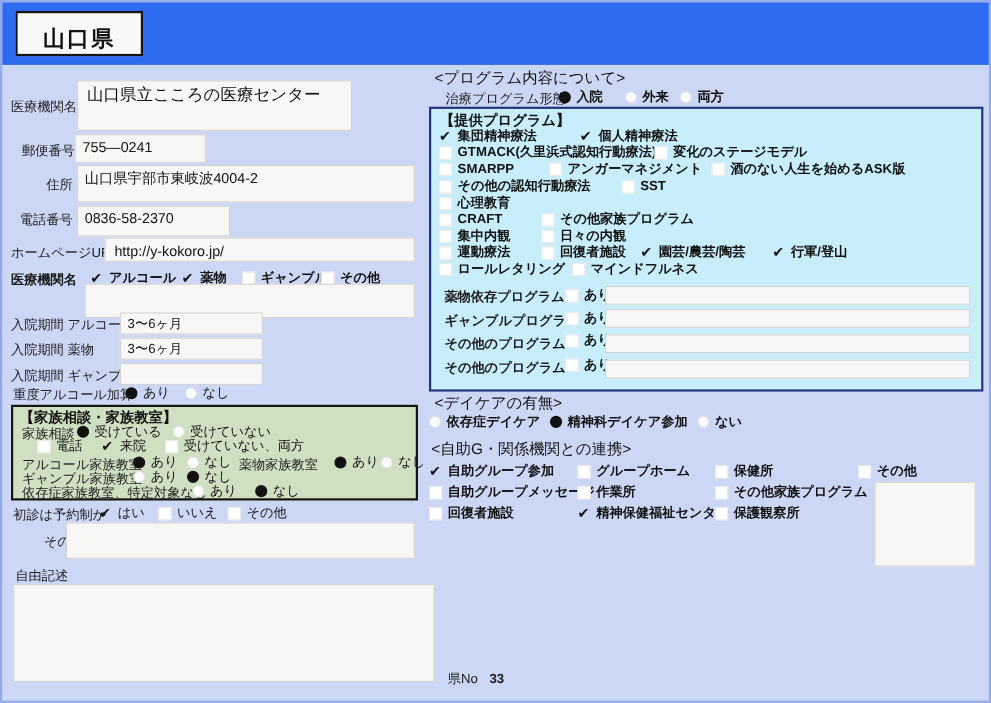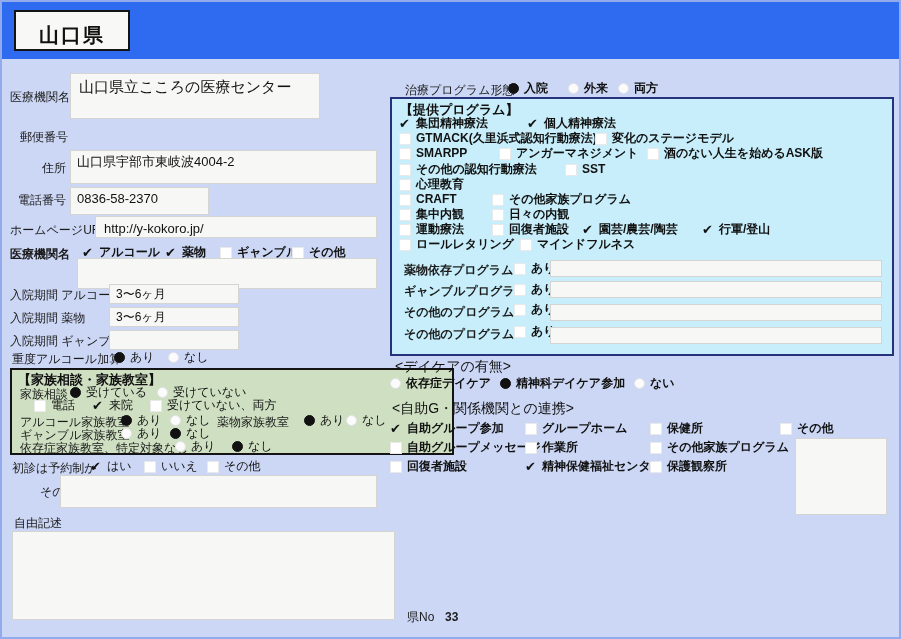--- a/index.html
+++ b/index.html
@@ -15,41 +15,44 @@
   .t11{font-size:11px;}
   .input{background:#f7f7f5;border:1px solid #d4d4d2;box-sizing:border-box;overflow:hidden;}
   .ival{font-size:13px;line-height:15px;padding:3px 6px;white-space:nowrap;}
   .opt{display:flex;align-items:center;gap:5px;white-space:nowrap;}
   .olbl{font-size:12px;line-height:13px;}
   .cb{width:12px;height:12px;background:#ffffff;border:1px solid #e9e9e9;flex:none;box-sizing:border-box;}
   .cb[data-checked="true"]{background:none;border:none;}
   .cb[data-checked="true"]::after{content:"✔";display:block;font-size:13px;font-weight:bold;line-height:12px;color:#111;}
   .radio{width:11px;height:11px;border-radius:50%;background:#fbfbfb;border:1px solid #e2e2e6;flex:none;box-sizing:border-box;}
   .radio[data-checked="true"]{background:#111;border-color:#111;}
-  .greenbox{left:8px;top:366px;width:444px;height:87px;background:#cfe0c2;border:2px solid #141414;box-sizing:border-box;}
+  .greenbox{left:8px;top:366px;width:370px;height:87px;background:#cfe0c2;border:2px solid #141414;box-sizing:border-box;}
   .progbox{left:388px;top:95px;width:504px;height:259px;background:#c7eefa;border:2px solid #26327c;box-sizing:border-box;}
   .sectitle{font-size:14px;line-height:15px;white-space:nowrap;}
   .boxtitle{font-size:13px;font-weight:bold;white-space:nowrap;}
 </style>
 </head>
 <body>
 
 <div class="page">
 
   <div class="abs headerbar"></div>
   <div class="abs titlebox">
     <span>山口県</span>
   </div>
 
   <div class="abs flabel" style="left:8px;top:88px">医療機関名</div>
   <div class="abs input" style="left:68px;top:71px;width:250px;height:46px">
     <div class="ival" style="font-size:15px;padding:5px 8px">山口県立こころの医療センター</div>
   </div>
 
   <div class="abs flabel" style="left:18px;top:128px">郵便番号</div>
+  <div class="abs input" style="left:66px;top:120px;width:119px;height:26px">
+    <div class="ival">755—0241</div>
+  </div>
 
   <div class="abs flabel" style="left:40px;top:159px">住所</div>
   <div class="abs input" style="left:68px;top:148px;width:307px;height:34px">
     <div class="ival">山口県宇部市東岐波4004-2</div>
   </div>
 
   <div class="abs flabel" style="left:16px;top:191px">電話番号</div>
   <div class="abs input" style="left:68px;top:185px;width:139px;height:28px">
     <div class="ival">0836-58-2370</div>
   </div>
@@ -182,20 +185,21 @@
   <div class="abs input" style="left:58px;top:473px;width:317px;height:33px">
     <div class="ival"></div>
   </div>
   <div class="abs flabel" style="left:12px;top:514px">自由記述</div>
   <div class="abs input" style="left:10px;top:529px;width:383px;height:89px">
     <div class="ival"></div>
   </div>
   <div class="abs flabel" style="left:405px;top:608px">県No</div>
   <div class="abs flabel bold" style="left:443px;top:608px">33</div>
 
+  <div class="abs sectitle" style="left:393px;top:61px">&lt;プログラム内容について&gt;</div>
   <div class="abs flabel" style="left:403px;top:81px">治療プログラム形態</div>
   <span class="abs opt" style="left:506px;top:80px">
     <span class="radio" data-checked="true"></span>
     <span class="olbl bold">入院</span>
   </span>
   <span class="abs opt" style="left:566px;top:80px">
     <span class="radio" data-checked="false"></span>
     <span class="olbl bold">外来</span>
   </span>
   <span class="abs opt" style="left:616px;top:80px">

